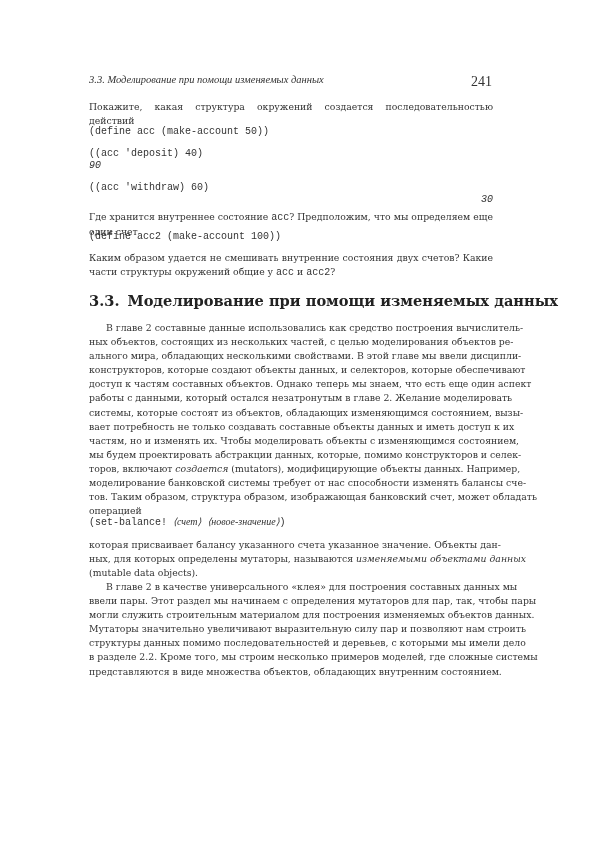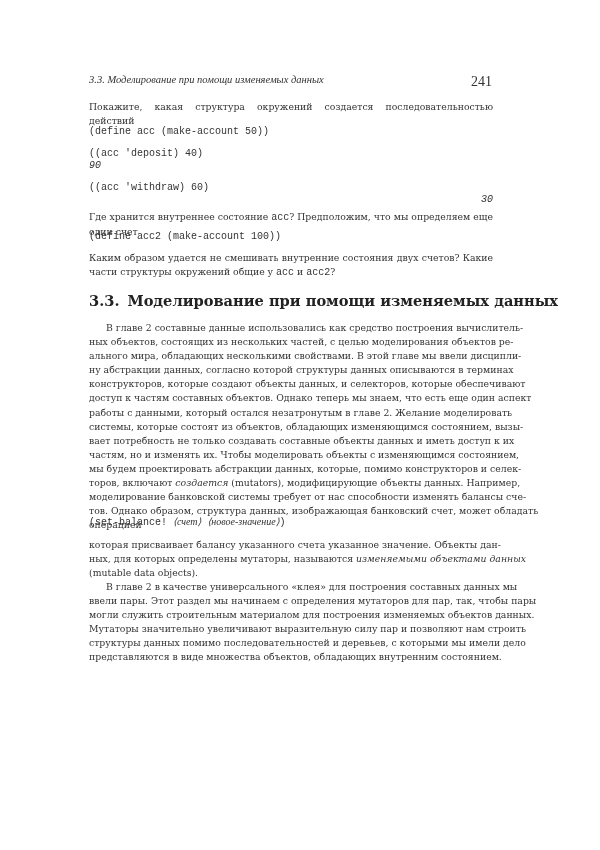--- a/index.html
+++ b/index.html
@@ -56,44 +56,44 @@
   </div>
 
   <div class="section-title">
     <span class="num">3.3.</span><span>Моделирование при помощи изменяемых данных</span>
   </div>
 
   <div class="abs p" style="top:321px;">
     <span class="line" style="padding-left:17px;">В главе 2 составные данные использовались как средство построения вычислитель-</span>
     <span class="line">ных объектов, состоящих из нескольких частей, с целью моделирования объектов ре-</span>
     <span class="line">ального мира, обладающих несколькими свойствами. В этой главе мы ввели дисципли-</span>
-    <span class="line">ну абстракции данных, согласно которой структуры данных описываются в терминах</span>
     <span class="line">конструкторов, которые создают объекты данных, и селекторов, которые обеспечивают</span>
     <span class="line">доступ к частям составных объектов. Однако теперь мы знаем, что есть еще один аспект</span>
     <span class="line">работы с данными, который остался незатронутым в главе 2. Желание моделировать</span>
     <span class="line">системы, которые состоят из объектов, обладающих изменяющимся состоянием, вызы-</span>
     <span class="line">вает потребность не только создавать составные объекты данных и иметь доступ к их</span>
     <span class="line">частям, но и изменять их. Чтобы моделировать объекты с изменяющимся состоянием,</span>
     <span class="line">мы будем проектировать абстракции данных, которые, помимо конструкторов и селек-</span>
     <span class="line"><span>торов, включают </span><span class="it">создается</span><span> (mutators), модифицирующие объекты данных. Например,</span></span>
     <span class="line">моделирование банковской системы требует от нас способности изменять балансы сче-</span>
-    <span class="line">тов. Однако образом, структура данных, изображающая банковский счет, может обладать</span>
+    <span class="line">тов. Таким образом, структура образом, изображающая банковский счет, может обладать</span>
     <span class="line last">операцией</span>
   </div>
 
   <div class="abs code" style="top:515px;"><span>(set-balance! </span><span class="it" style="font-family:'Liberation Serif',serif;">⟨счет⟩</span> <span class="it" style="font-family:'Liberation Serif',serif;">⟨новое-значение⟩</span><span>)</span></div>
 
   <div class="abs p" style="top:538px;">
     <span class="line">которая присваивает балансу указанного счета указанное значение. Объекты дан-</span>
     <span class="line"><span>ных, для которых определены мутаторы, называются </span><span class="it">изменяемыми объектами данных</span></span>
     <span class="line last">(mutable data objects).</span>
   </div>
 
   <div class="abs p" style="top:580px;">
     <span class="line" style="padding-left:17px;">В главе 2 в качестве универсального «клея» для построения составных данных мы</span>
     <span class="line">ввели пары. Этот раздел мы начинаем с определения мутаторов для пар, так, чтобы пары</span>
     <span class="line">могли служить строительным материалом для построения изменяемых объектов данных.</span>
     <span class="line">Мутаторы значительно увеличивают выразительную силу пар и позволяют нам строить</span>
     <span class="line">структуры данных помимо последовательностей и деревьев, с которыми мы имели дело</span>
+    <span class="line">в разделе 2.2. Кроме того, мы строим несколько примеров моделей, где сложные системы</span>
     <span class="line last">представляются в виде множества объектов, обладающих внутренним состоянием.</span>
   </div>
 
 </div>
 
 </body></html>

